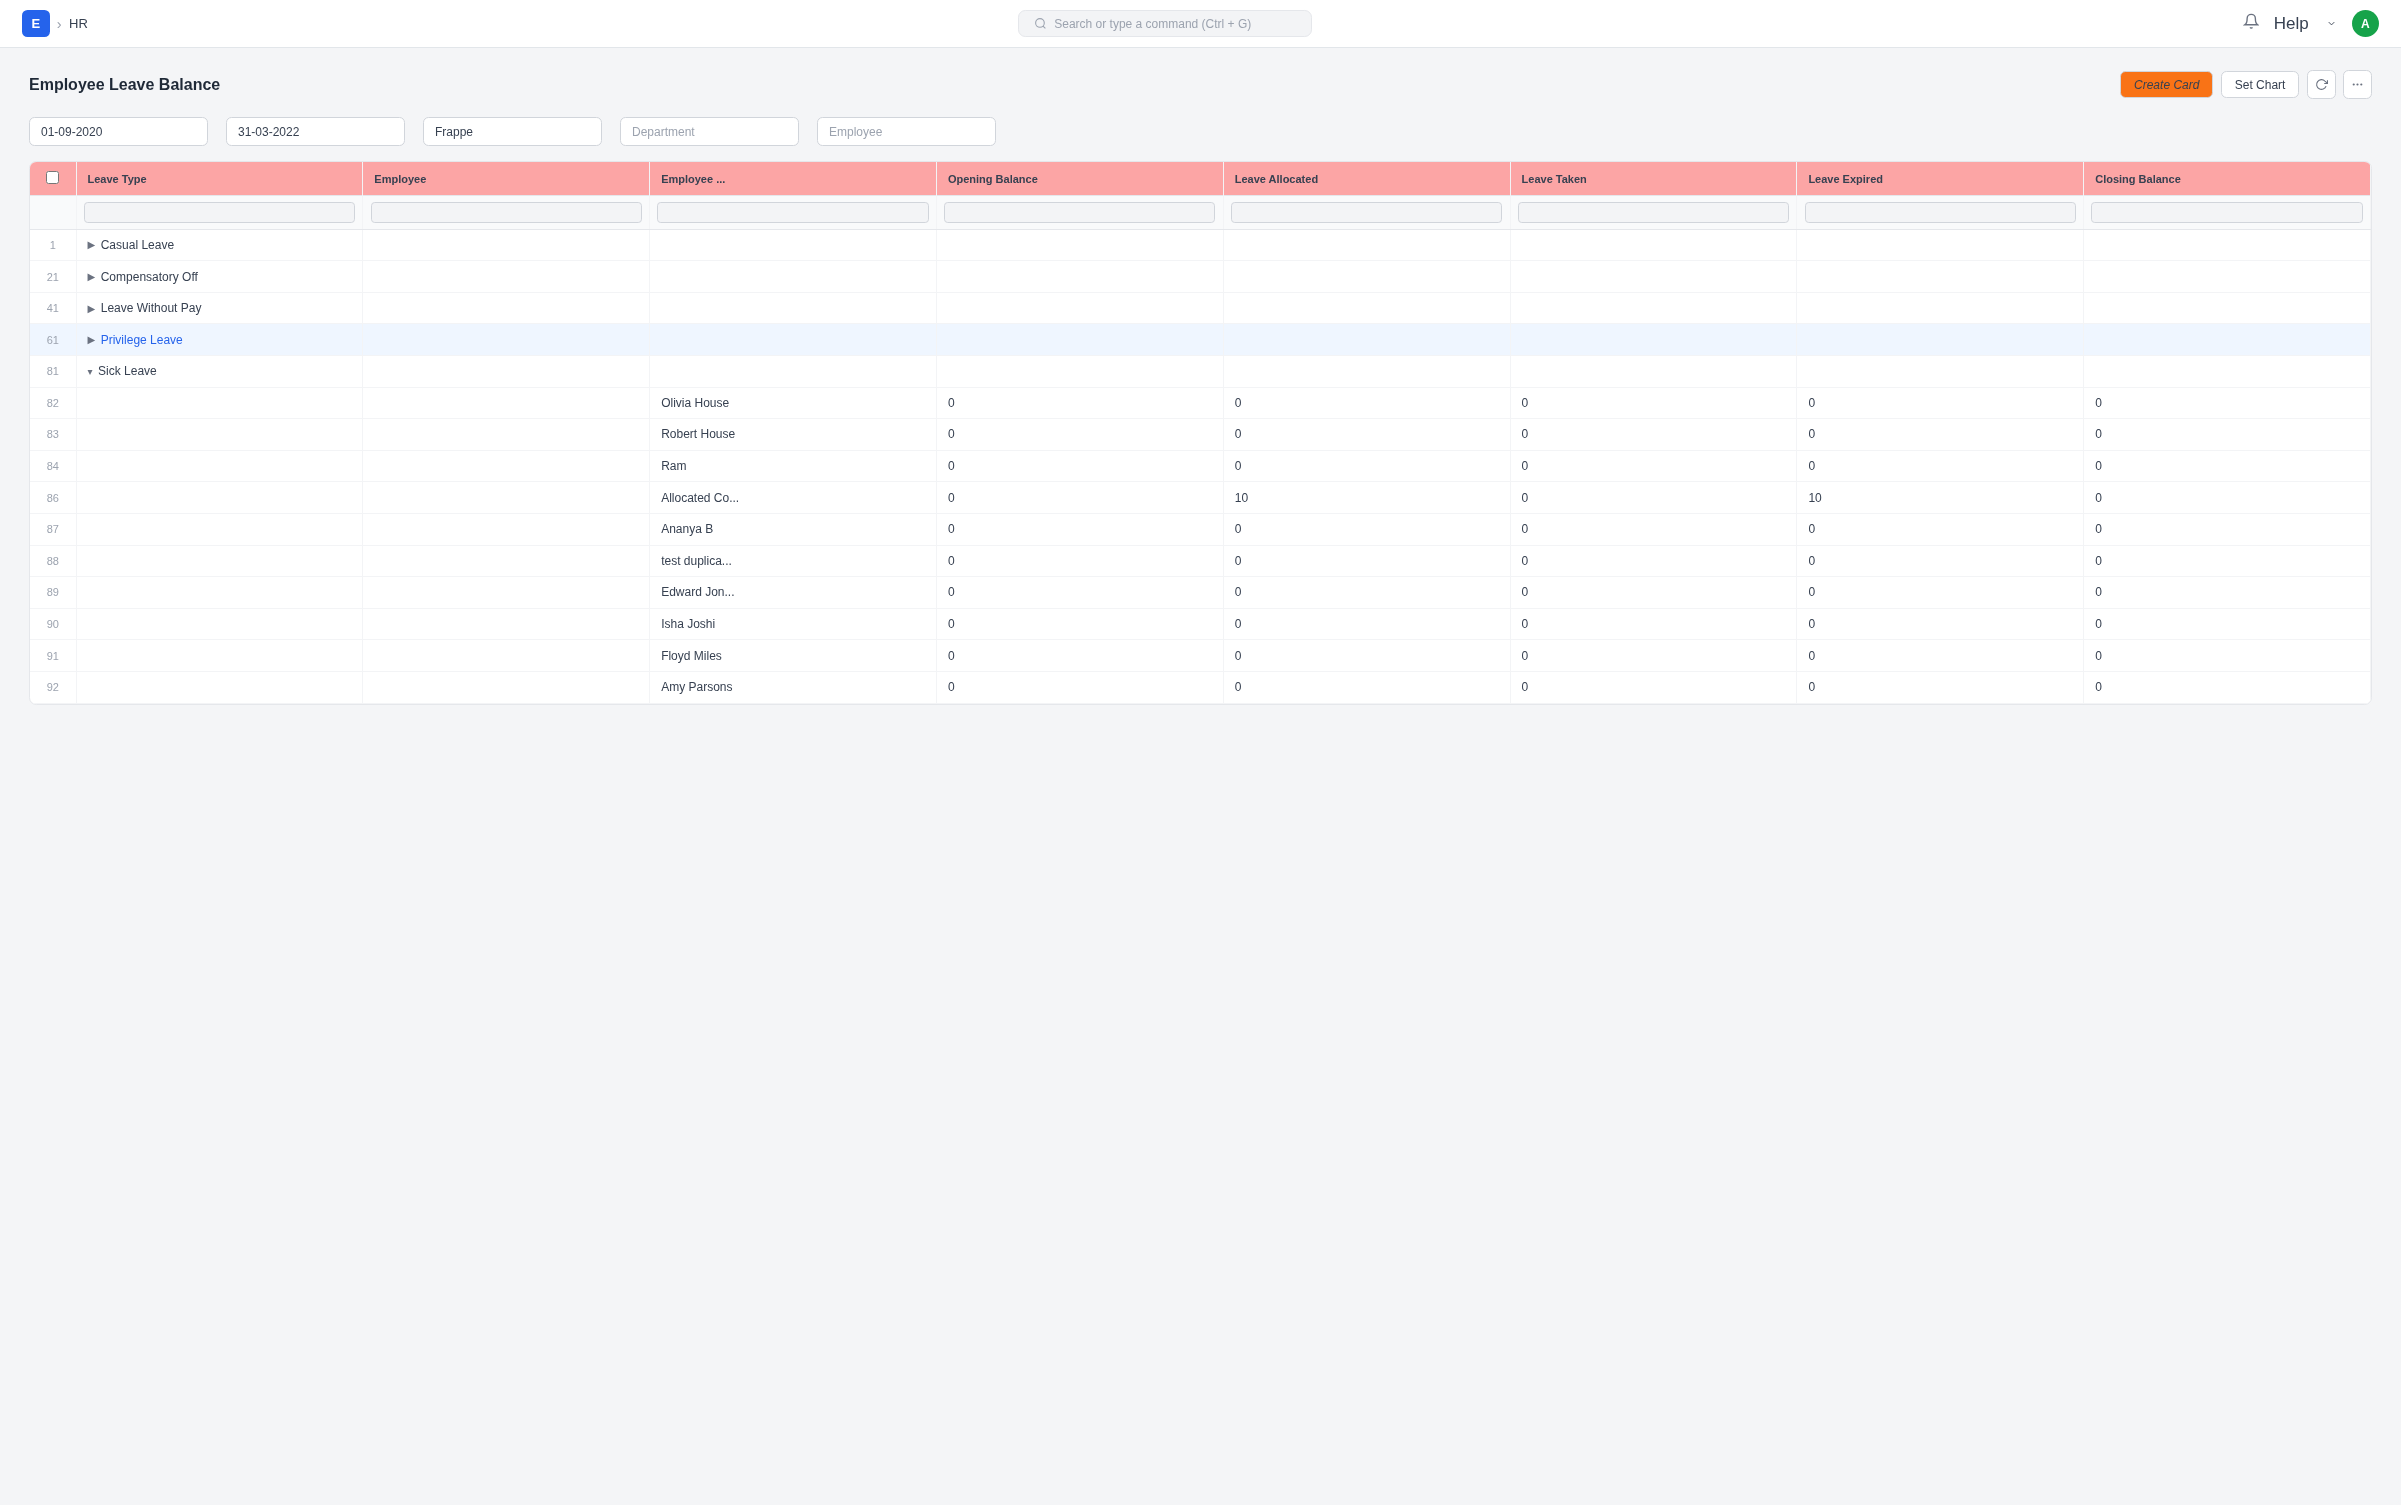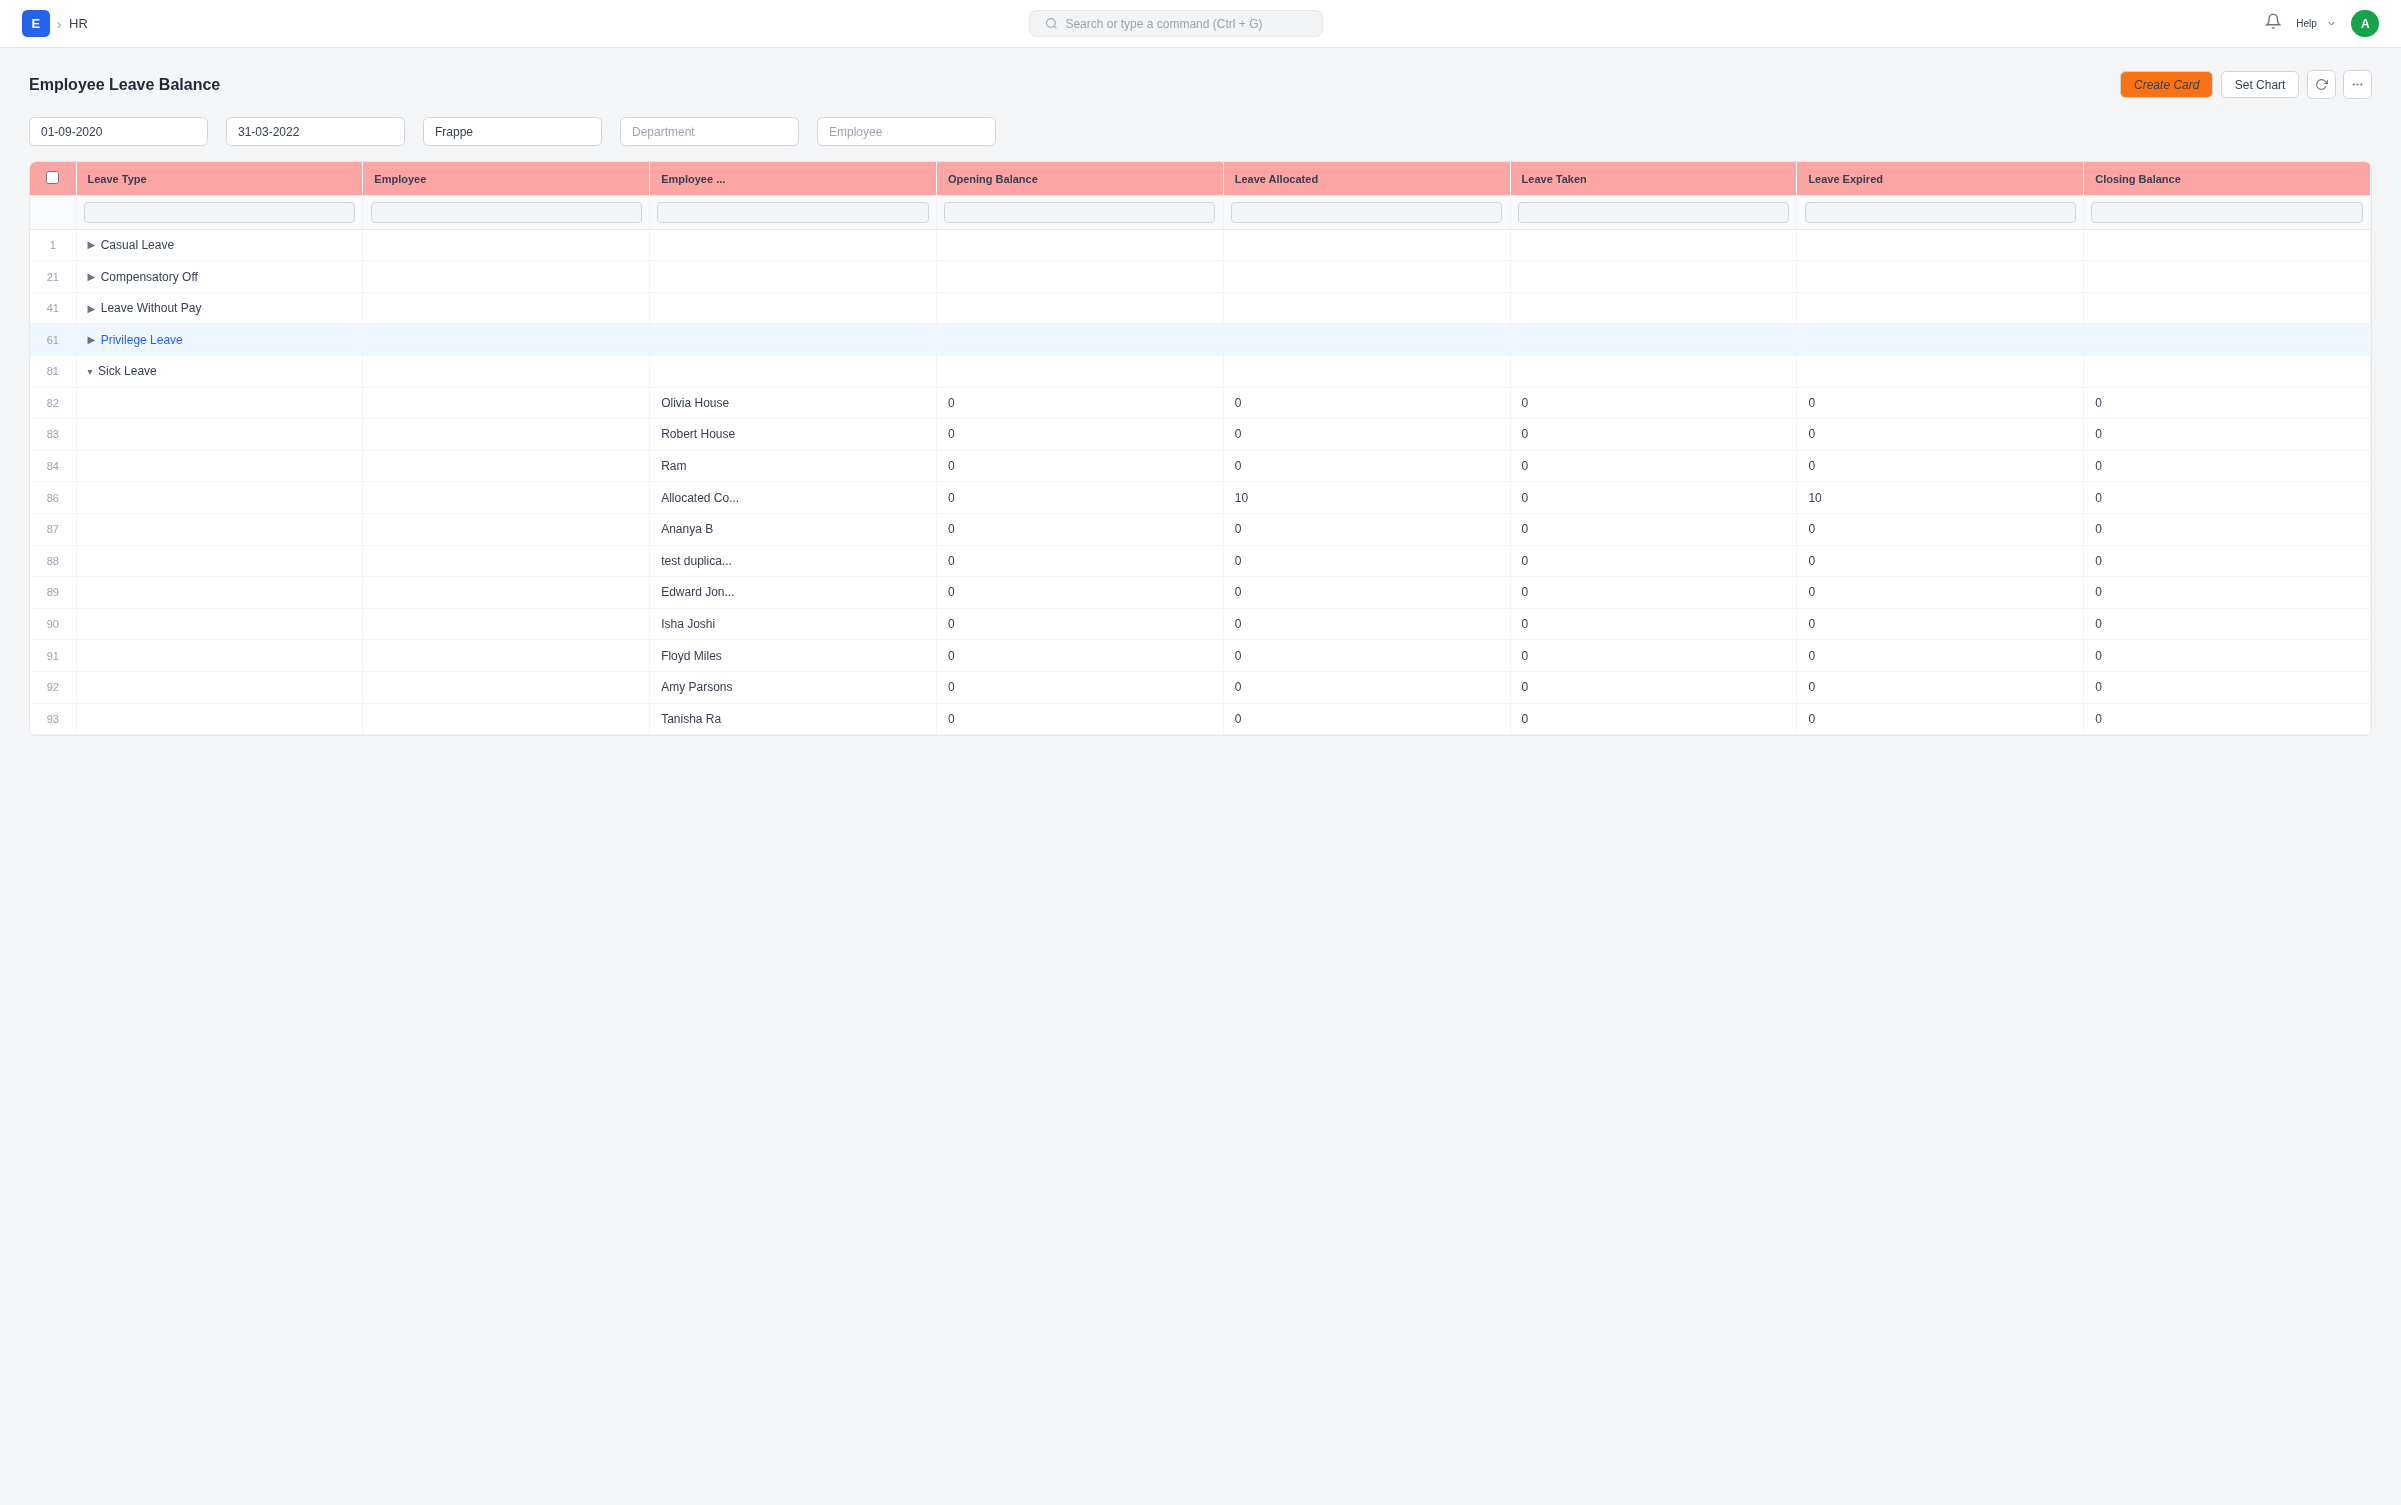--- a/index.html
+++ b/index.html
@@ -22,22 +22,22 @@
     .topnav-center { display: flex; align-items: center; }
     .search-bar {
       display: flex; align-items: center; gap: 7.3px;
       background: #f3f4f6; border: 0.9px solid #e5e7eb; border-radius: 7.3px;
       padding: 5.5px 14.7px; width: 294px; cursor: text;
     }
     .search-bar span { color: #9ca3af; font-size: 12px; }
     .topnav-right { display: flex; align-items: center; gap: 14.7px; }
     .notif-icon { font-size: 16.5px; color: #6b7280; cursor: pointer; }
     .help-btn {
-      display: flex; align-items: center; gap: 9px;
-      font-size: 10px; color: #374151; cursor: pointer;
+      display: flex; align-items: center; gap: 17px;
+      font-size: 17px; color: #374151; cursor: pointer;
     }
     .avatar {
       width: 27.5px; height: 27.5px; background: #16a34a; border-radius: 50%;
       display: flex; align-items: center; justify-content: center;
       color: #fff; font-weight: 600; font-size: 12px;
     }
 
     
     .page-content { padding: 22px 29px; }
     .page-header { display: flex; align-items: center; justify-content: space-between; margin-bottom: 18.4px; }
@@ -391,29 +391,18 @@
               <td class="row-num">92</td>
               <td></td>
               <td></td>
               <td>Amy Parsons</td>
               <td>0</td>
               <td>0</td>
               <td>0</td>
               <td>0</td>
               <td>0</td>
             </tr>
-            <tr>
-              <td class="row-num">93</td>
-              <td></td>
-              <td></td>
-              <td>Tanisha Ra</td>
-              <td>0</td>
-              <td>0</td>
-              <td>0</td>
-              <td>0</td>
-              <td>0</td>
-            </tr>
           </tbody>
       </table>
     </div>
   </div>
 </div>
 
 
 </body></html>

